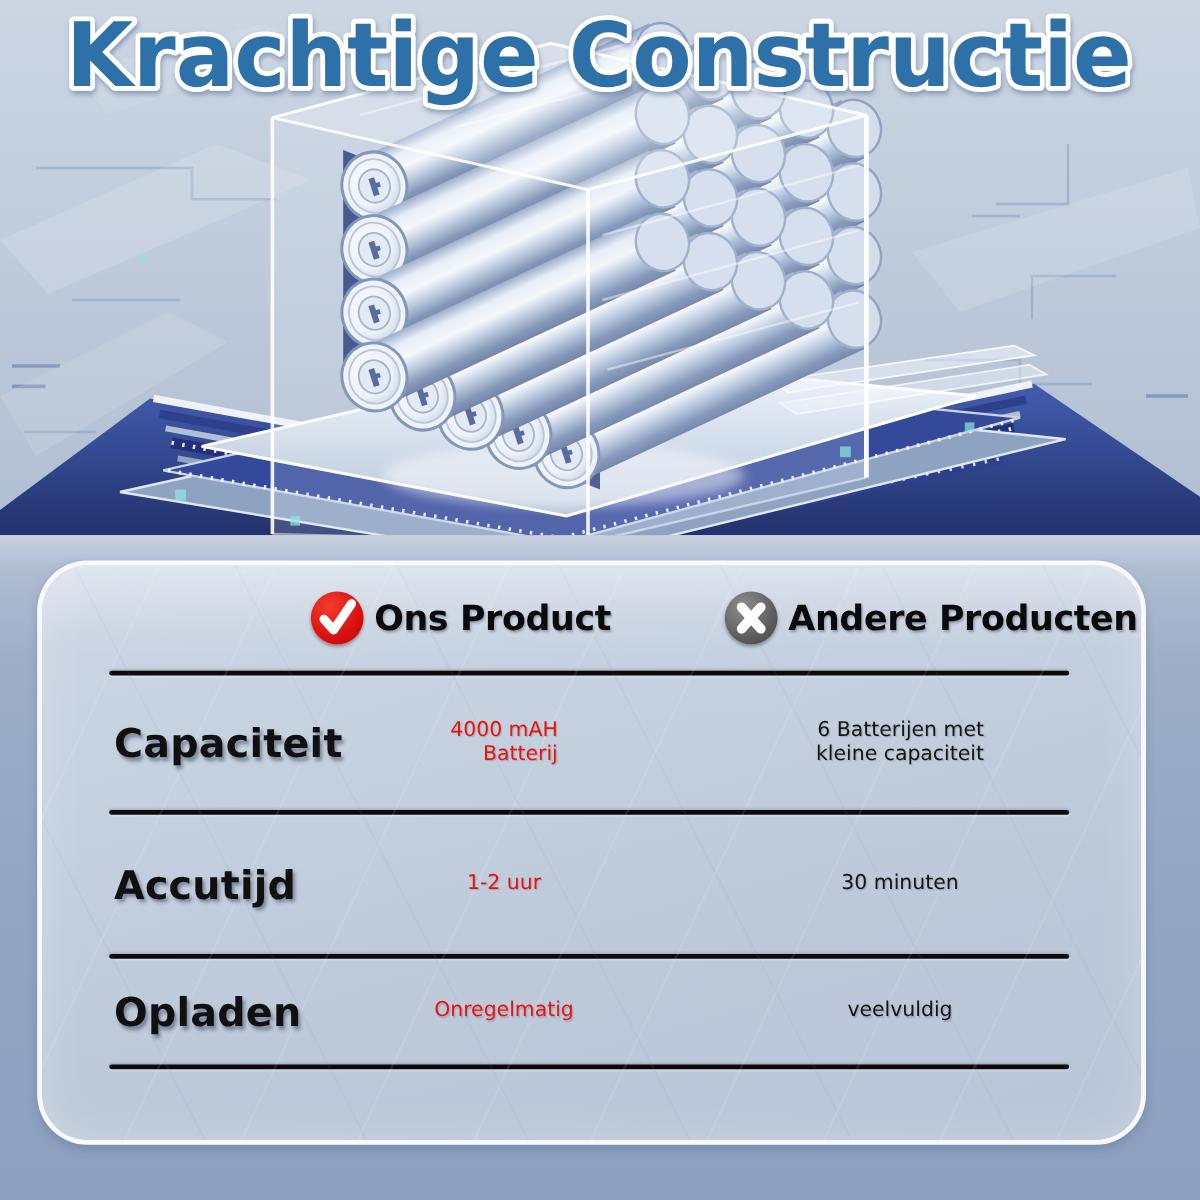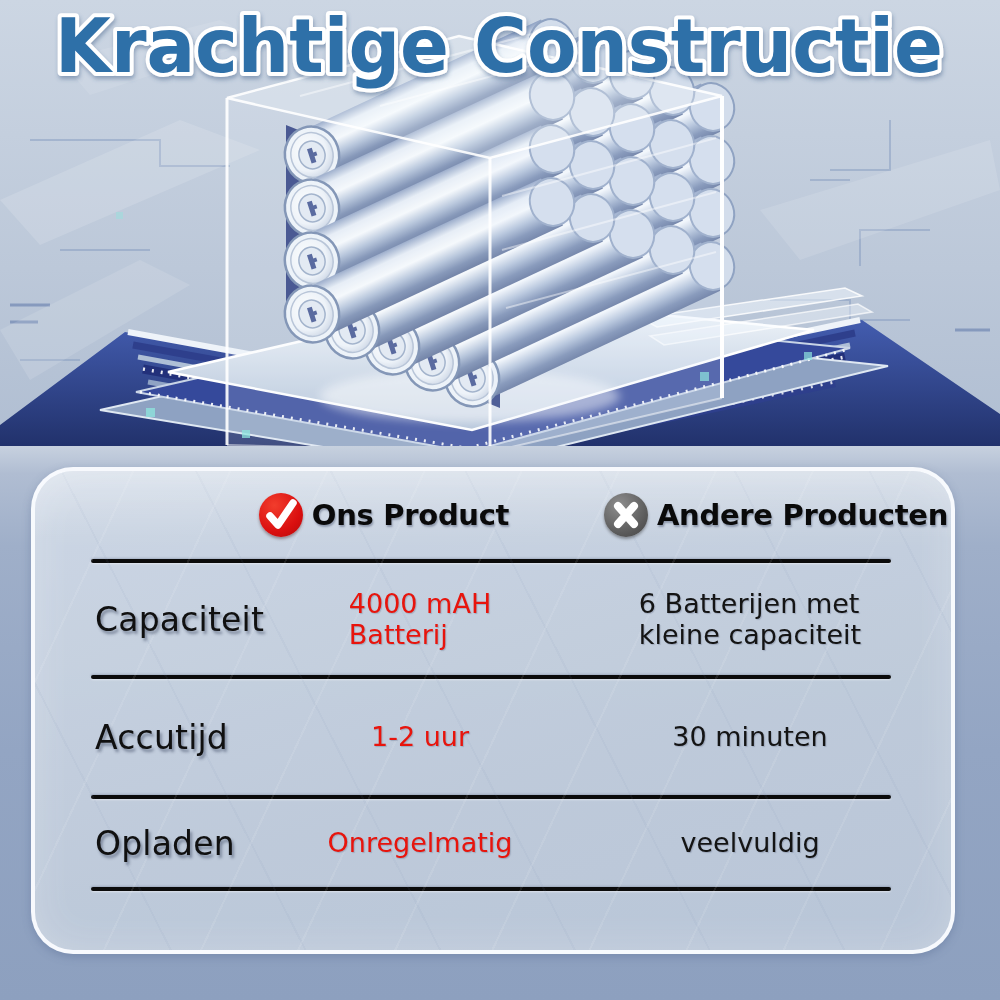--- a/index.html
+++ b/index.html
@@ -35,23 +35,23 @@
 
   .hdr-group{display:flex;align-items:center;gap:9px;justify-self:center;position:relative;}
   .hdr-group.g1{left:-36px;}
   .hdr-group.g2{left:26px;}
   .hdr-label{font-size:29px;font-weight:bold;color:#0a0a0a;letter-spacing:-.3px;white-space:nowrap;
     text-shadow:1px 2px 2px rgba(30,40,70,.35);}
   .icon{width:44px;height:44px;border-radius:50%;display:inline-flex;align-items:center;justify-content:center;flex:0 0 auto;}
   .icon.check{background:radial-gradient(circle at 35% 28%,#f23d2c,#da0f0f 62%,#b20a0a);box-shadow:0 2px 3px rgba(60,20,20,.4);}
   .icon.cross{background:radial-gradient(circle at 35% 28%,#8e8e8e,#575757 70%,#474747);box-shadow:0 2px 3px rgba(30,30,30,.4);}
 
-  .rlabel{font-size:33px;font-weight:normal;color:#101010;white-space:nowrap;letter-spacing:.2px;
+  .rlabel{font-size:33px;font-weight:bold;color:#101010;white-space:nowrap;letter-spacing:.2px;
     text-shadow:2px 3px 3px rgba(25,35,65,.42);}
-  .val{font-size:27px;text-align:left;white-space:pre-line;line-height:1.15;justify-self:center;
+  .val{font-size:17px;text-align:right;white-space:pre-line;line-height:1.15;justify-self:center;
     text-shadow:1px 1px 1px rgba(40,50,80,.22);}
   .val.ours{color:#e8140c;}
   .val.others{color:#141414;}
 </style>
 </head>
 <body>
 
 <div class="stage">
 
   <div class="hero">

